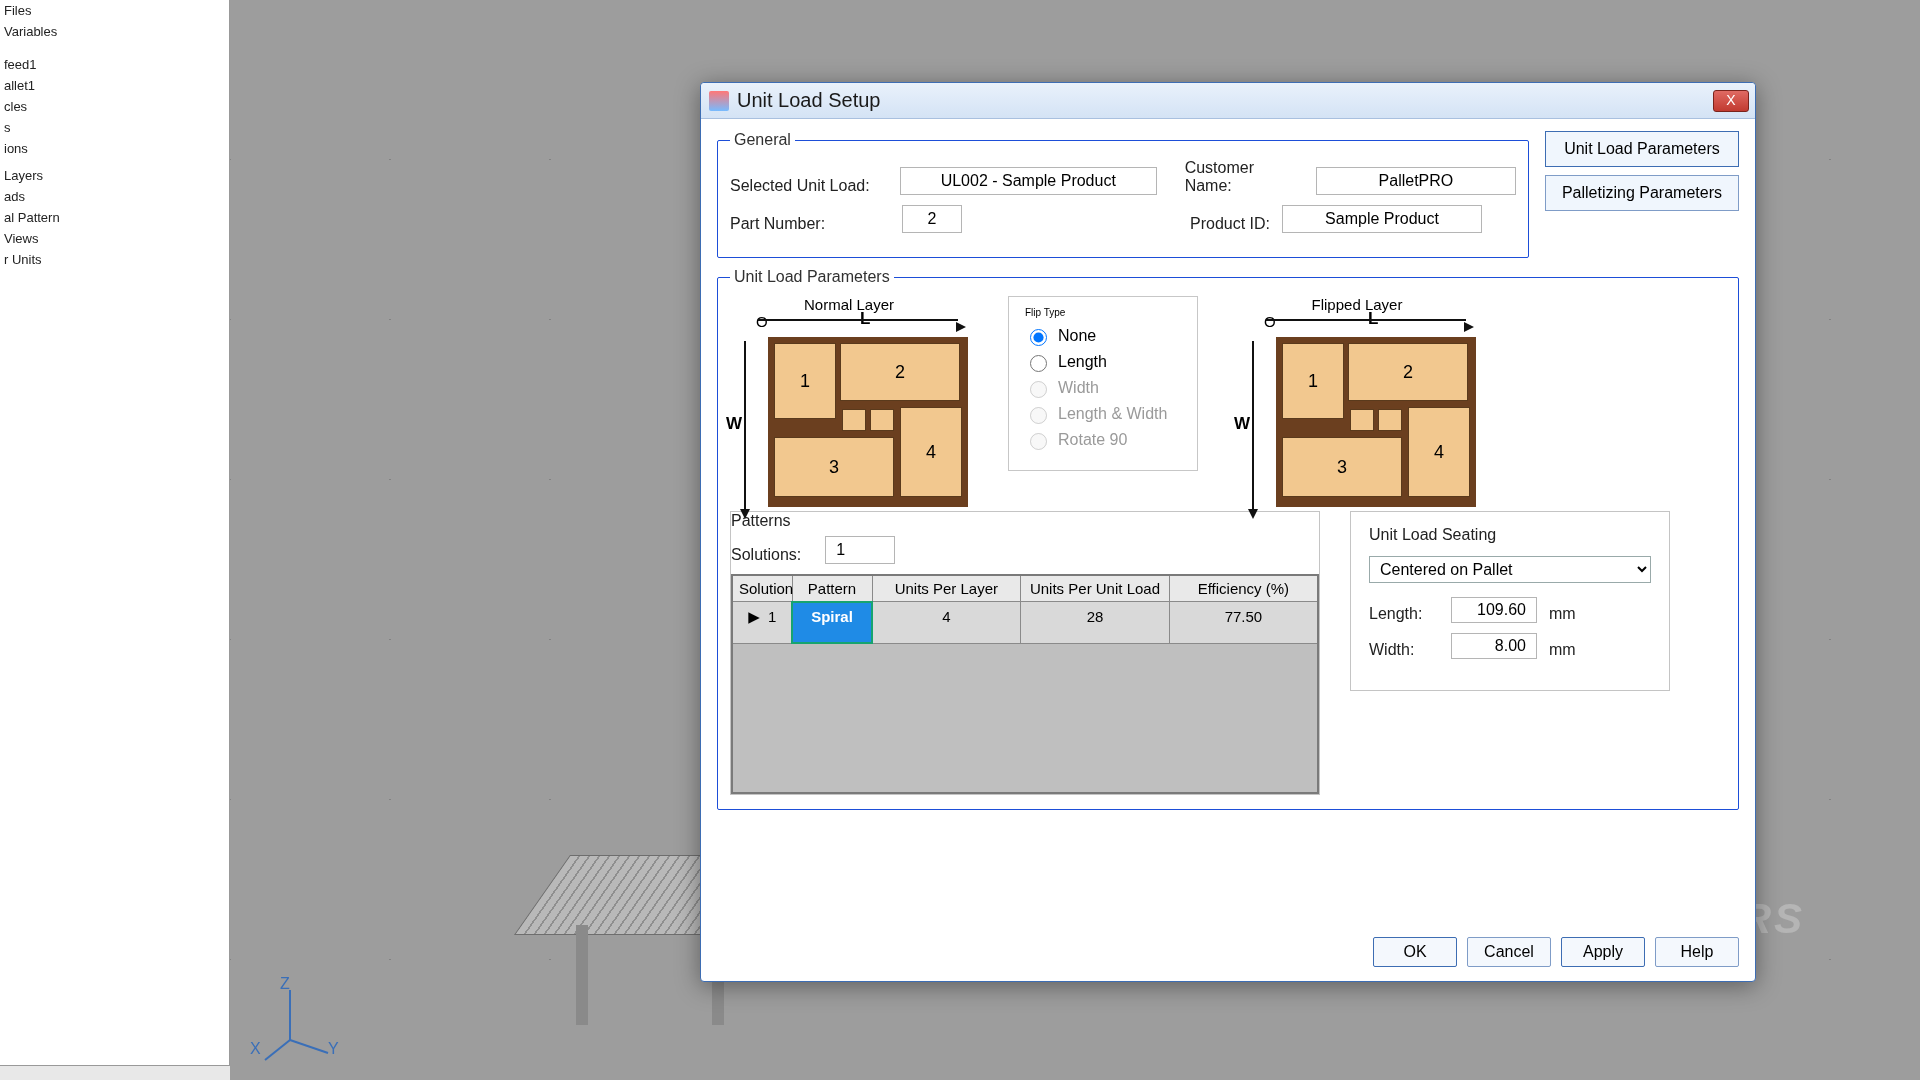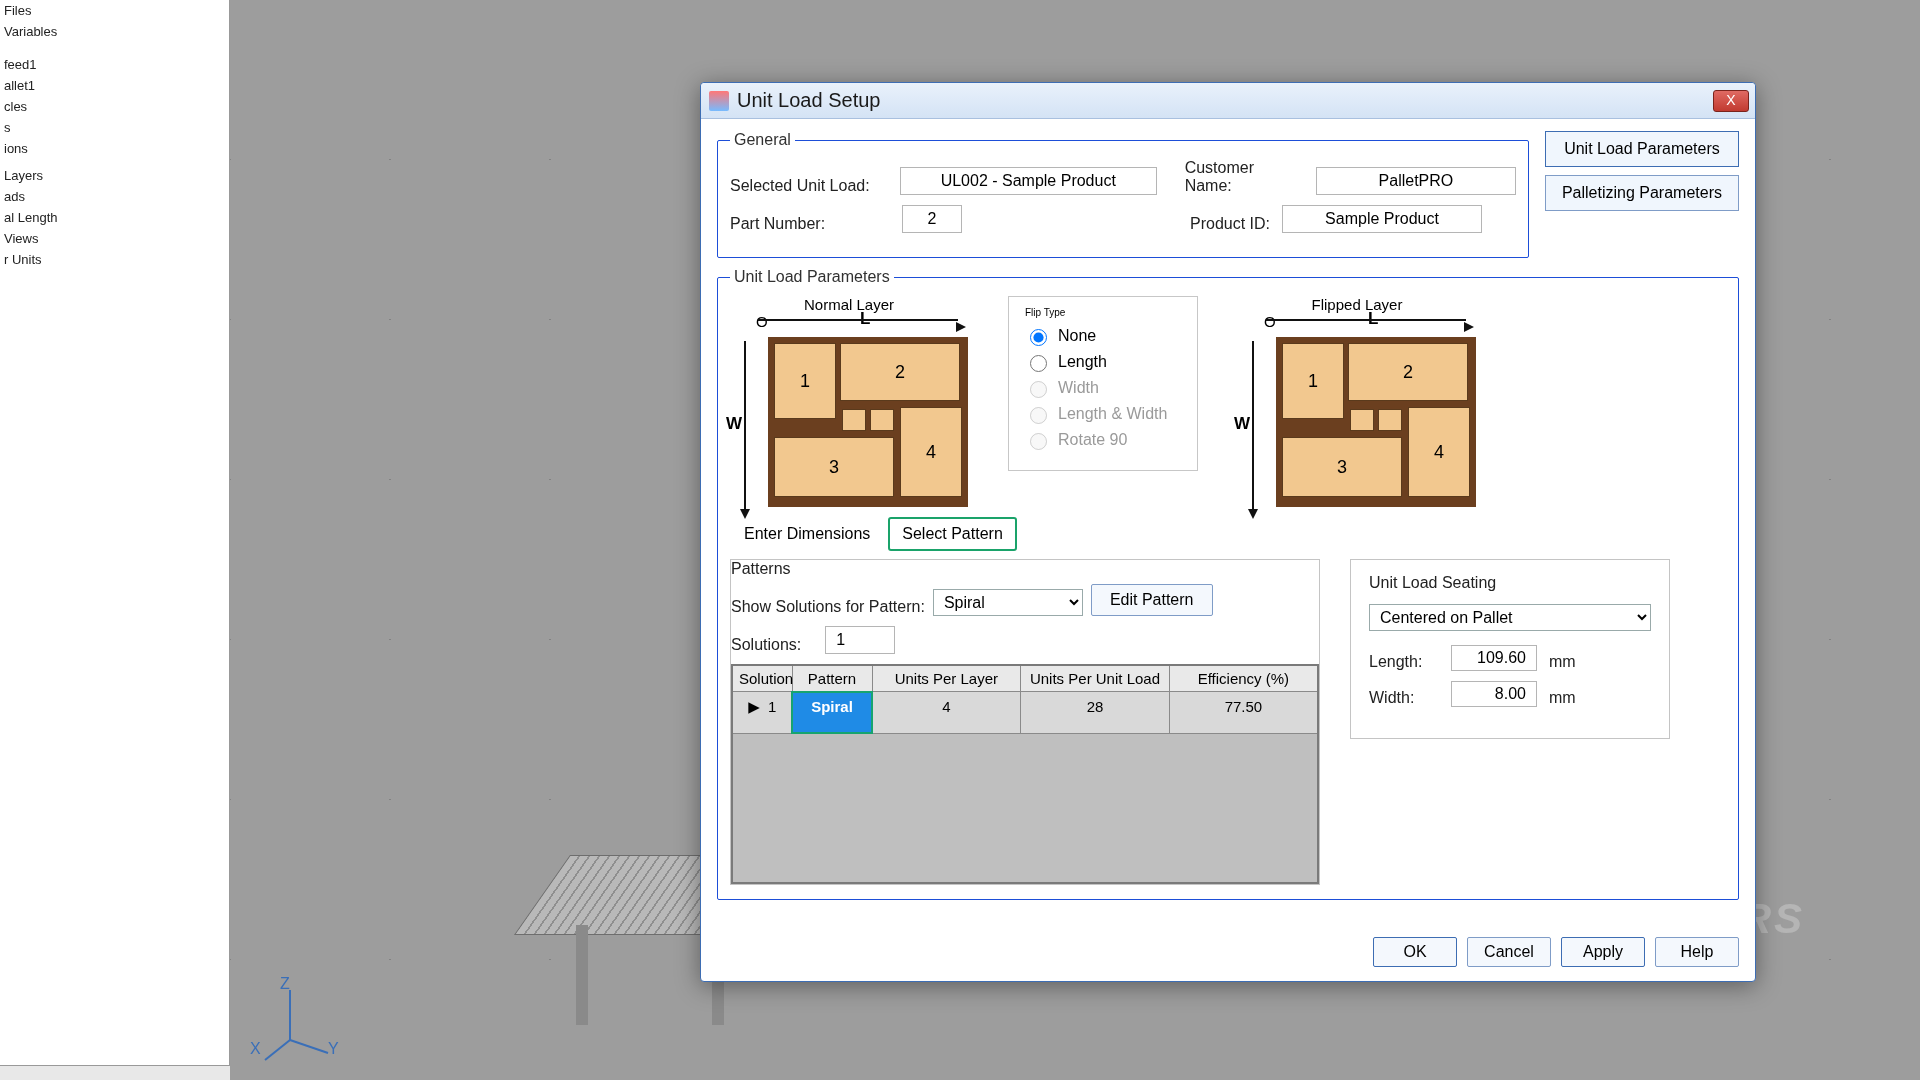--- a/index.html
+++ b/index.html
@@ -144,21 +144,21 @@
     <li></li>
     <li></li>
     <li>feed1</li>
     <li>allet1</li>
     <li>cles</li>
     <li>s</li>
     <li>ions</li>
     <li></li>
     <li>Layers</li>
     <li>ads</li>
-    <li>al Length</li>
+    <li>al Pattern</li>
     <li>Views</li>
     <li>r Units</li>
   </ul>
 </div>
 <div class="bottom-left-tab"></div>
 
 <div class="gizmo">
   <svg width="80" height="80">
     <line x1="30" y1="55" x2="30" y2="5" stroke="#3a6fb8" stroke-width="2"></line>
     <line x1="30" y1="55" x2="5" y2="75" stroke="#3a6fb8" stroke-width="2"></line>
@@ -259,33 +259,24 @@
               <div class="box v1">1</div>
               <div class="box h2">2</div>
               <div class="center-notch"></div>
               <div class="box h3">3</div>
               <div class="box v4">4</div>
             </div>
           </div>
         </div>
       </div>
 
-      <div class="sub-tabs">
-        <div class="sub-tab">Enter Dimensions</div>
-        <div class="sub-tab active">Select Pattern</div>
-      </div>
 
       <div class="patterns-wrap">
         <div class="patterns-box">
           <div class="lbl" style="margin-bottom:6px;">Patterns</div>
-          <div class="row" style="gap:8px;">
-            <span class="lbl">Show Solutions for Pattern:</span>
-            <select class="select" style="width:150px;"><option>Spiral</option></select>
-            <button class="btn">Edit Pattern</button>
-          </div>
           <div class="row" style="gap:24px;">
             <span class="lbl">Solutions:</span>
             <span class="static-box" style="width:70px; text-align:left;">1</span>
           </div>
 
           <table class="table">
             <colgroup>
                 <col style="width:60px">
                 <col style="width:80px">
                 <col>

